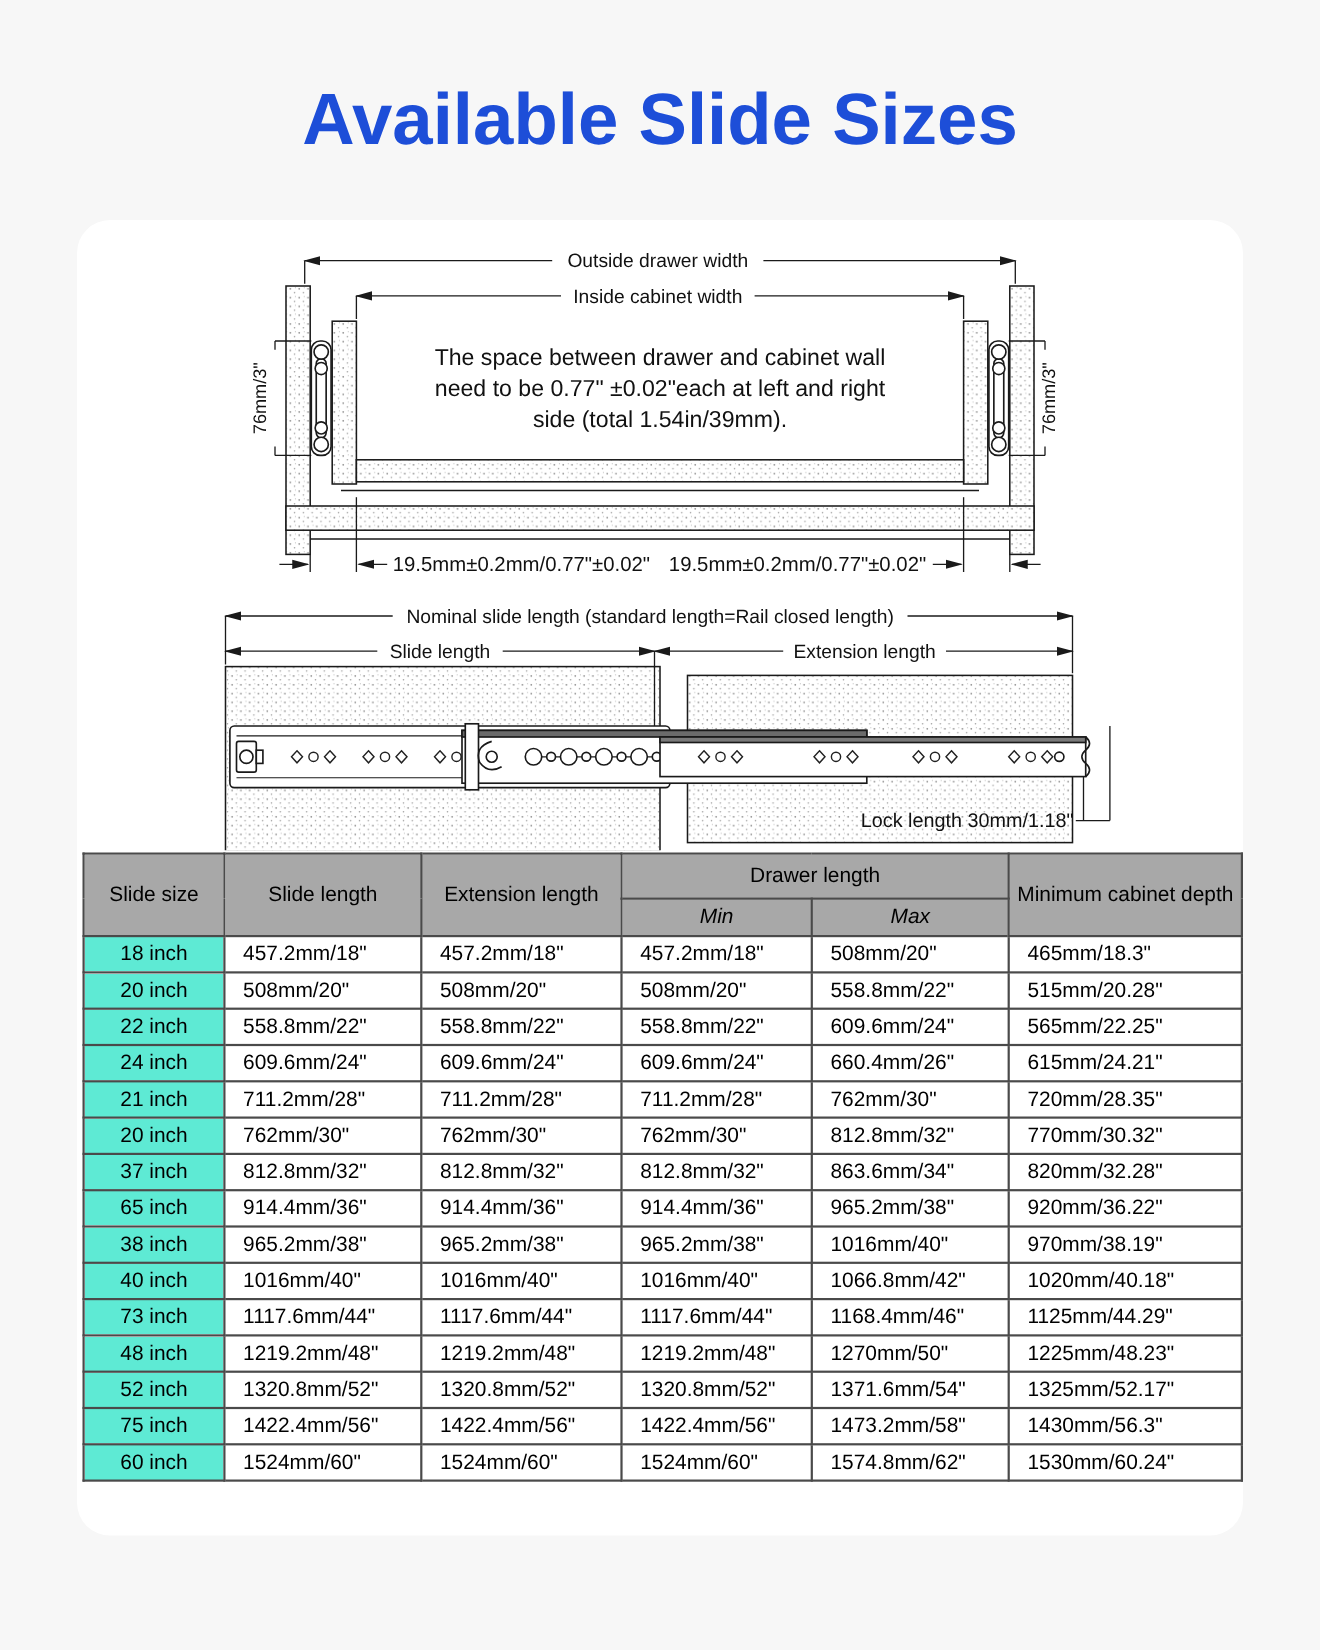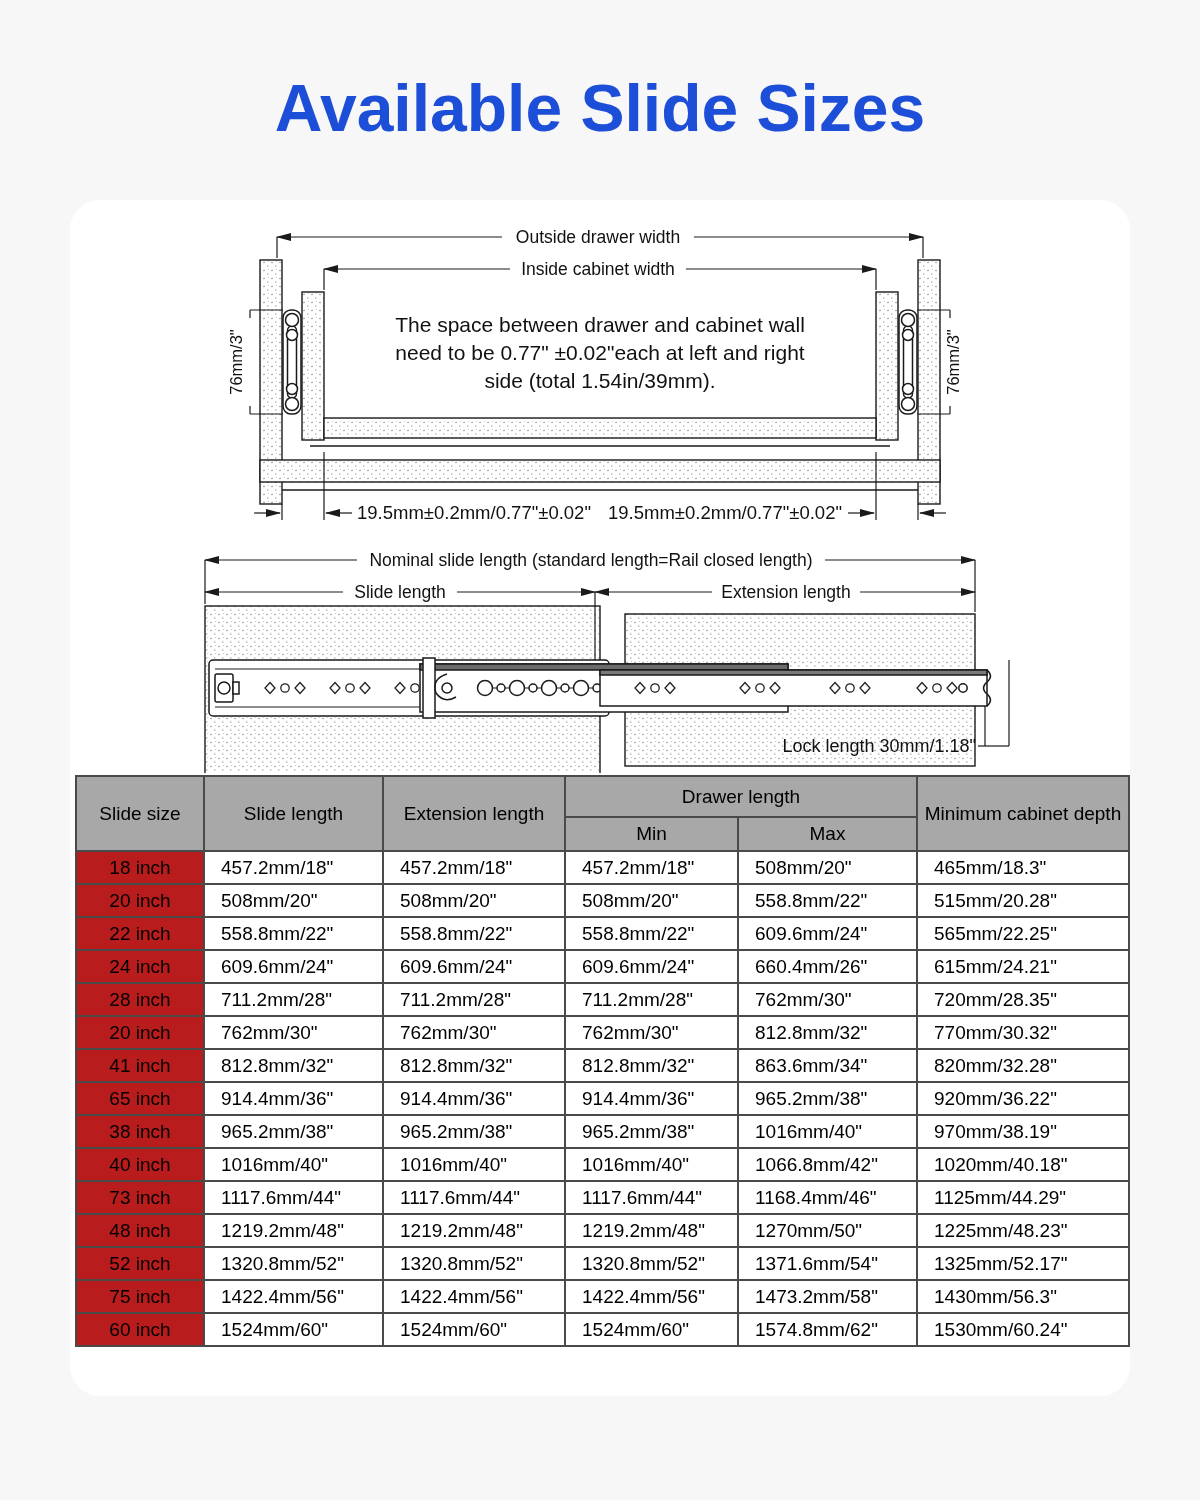--- a/index.html
+++ b/index.html
@@ -18,23 +18,23 @@
   .svg1 { position:absolute; left:160px; top:12px; }
   .svg2 { position:absolute; left:115px; top:348px; }
   .tablewrap { position:absolute; left:5px; top:575px; width:1053px; }
   table.sizes {
     border-collapse:collapse; table-layout:fixed; width:1053px;
     font-size:19px; color:#000;
   }
   table.sizes th, table.sizes td { border:2px solid #4a4a4a; overflow:hidden; white-space:nowrap; }
   table.sizes thead th { background:#a8a8a8; font-weight:normal; text-align:center; padding:0; }
   table.sizes tr.hrow1 th { height:39px; }
-  table.sizes tr.hrow2 th { height:32px; }
+  table.sizes tr.hrow2 th { height:32px;font-style:italic; }
   table.sizes td { height:31px; background:#ffffff; text-align:left; padding:0 0 0 16px; }
-  table.sizes td.col-size { background:#b91c1c; text-align:center; padding:0; }
+  table.sizes td.col-size { background:#5eead4; text-align:center; padding:0; }
   svg text { font-family:"Liberation Sans", sans-serif; fill:#111; }
 </style>
 </head>
 <body style="background: rgb(247, 247, 247);">
 
 <h1 class="title" style="color: #1d4ed8;">Available Slide Sizes</h1>
 
 <div class="card" style="background: rgb(255, 255, 255);">
 
   <svg class="svg1" width="740" height="330" viewBox="0 0 740 330">
@@ -273,37 +273,37 @@
           </tr>
           <tr>
             <td class="col-size">24 inch</td>
             <td>609.6mm/24"</td>
             <td>609.6mm/24"</td>
             <td>609.6mm/24"</td>
             <td>660.4mm/26"</td>
             <td>615mm/24.21"</td>
           </tr>
           <tr>
-            <td class="col-size">28 inch</td>
+            <td class="col-size">21 inch</td>
             <td>711.2mm/28"</td>
             <td>711.2mm/28"</td>
             <td>711.2mm/28"</td>
             <td>762mm/30"</td>
             <td>720mm/28.35"</td>
           </tr>
           <tr>
             <td class="col-size">20 inch</td>
             <td>762mm/30"</td>
             <td>762mm/30"</td>
             <td>762mm/30"</td>
             <td>812.8mm/32"</td>
             <td>770mm/30.32"</td>
           </tr>
           <tr>
-            <td class="col-size">41 inch</td>
+            <td class="col-size">37 inch</td>
             <td>812.8mm/32"</td>
             <td>812.8mm/32"</td>
             <td>812.8mm/32"</td>
             <td>863.6mm/34"</td>
             <td>820mm/32.28"</td>
           </tr>
           <tr>
             <td class="col-size">65 inch</td>
             <td>914.4mm/36"</td>
             <td>914.4mm/36"</td>

